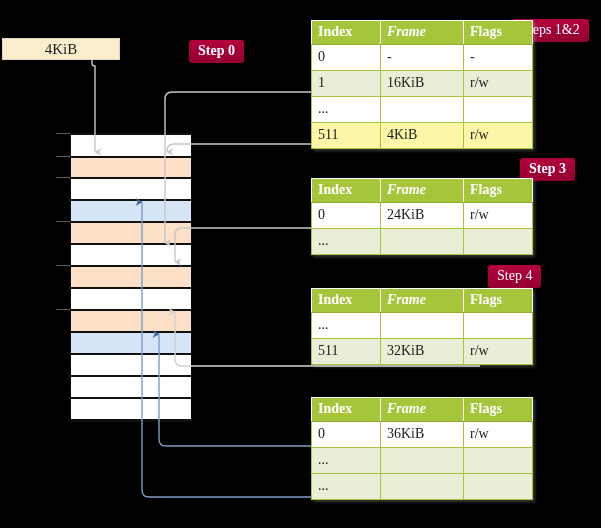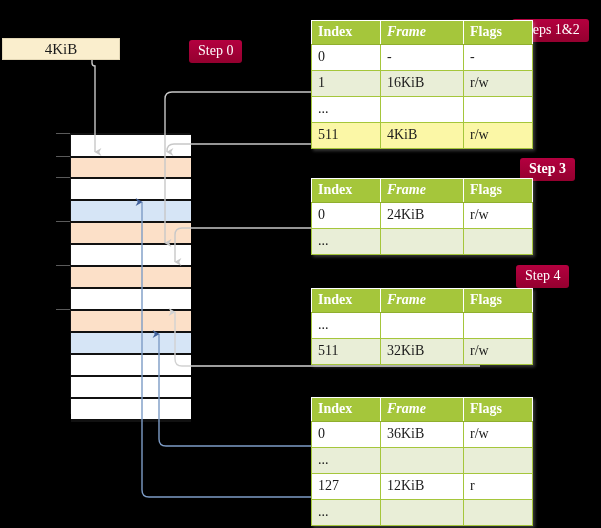--- a/index.html
+++ b/index.html
@@ -124,30 +124,30 @@
 </style>
 </head>
 <body>
 
 <div id="page">
 
   <div class="cream-box" style="left:2px; top:38px; width:118px; height:22px;">
     <span>4KiB</span>
   </div>
 
-  <div class="step-badge" style="left:189px; top:40px;">
+  <div class="step-badge" style="left:189px; top:40px;font-weight:bold;">
     <span>Step 0</span>
   </div>
   <div class="step-badge" style="left:512px; top:19px;">
     <span>Steps 1&amp;2</span>
   </div>
   <div class="step-badge" style="left:520px; top:158px;font-weight:bold;">
     <span>Step 3</span>
   </div>
-  <div class="step-badge" style="left:516px; top:265px;">
+  <div class="step-badge" style="left:488px; top:265px;">
     <span>Step 4</span>
   </div>
 
   <div>
     <div class="tick" style="top:133px;"></div>
     <div class="tick" style="top:156px;"></div>
     <div class="tick" style="top:177px;"></div>
     <div class="tick" style="top:221px;"></div>
     <div class="tick" style="top:265px;"></div>
     <div class="tick" style="top:309px;"></div>
@@ -286,25 +286,20 @@
       <tr>
         <td>0</td>
         <td>36KiB</td>
         <td>r/w</td>
       </tr>
       <tr class="alt">
         <td>...</td>
         <td></td>
         <td></td>
       </tr>
-      <tr>
-        <td>127</td>
-        <td>12KiB</td>
-        <td>r</td>
-      </tr>
       <tr class="alt">
         <td>...</td>
         <td></td>
         <td></td>
       </tr>
     </tbody>
   </table>
 
 </div>
 

